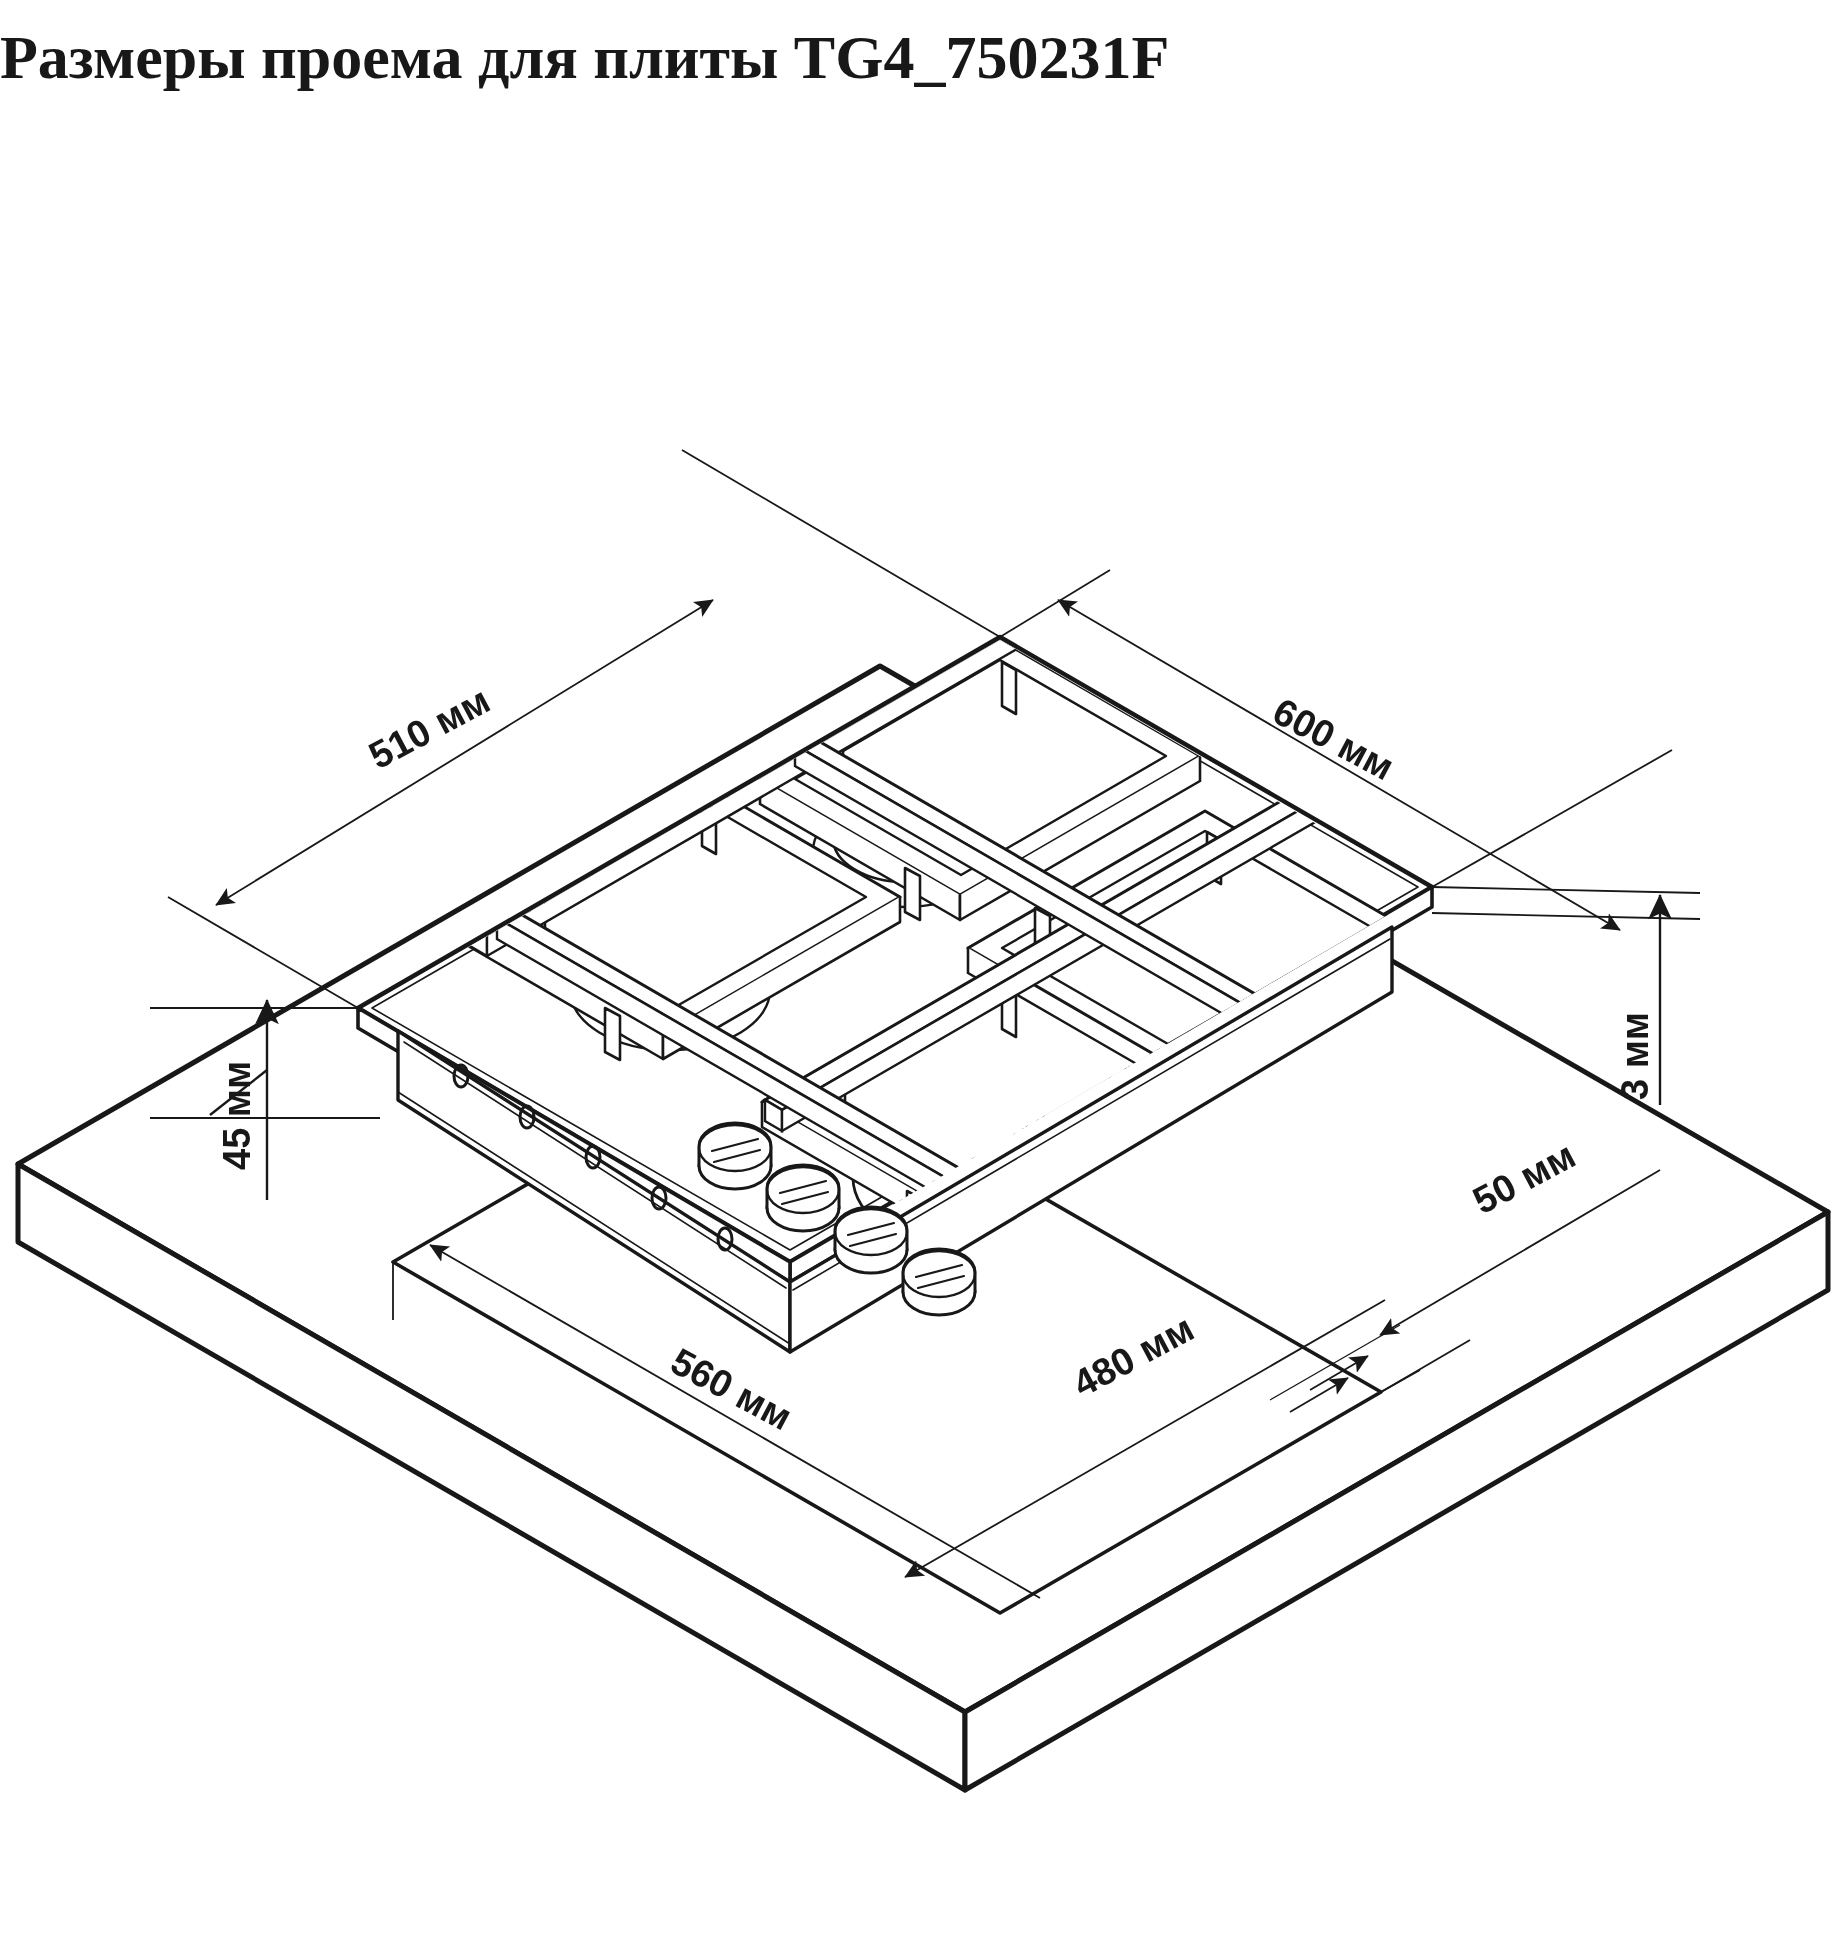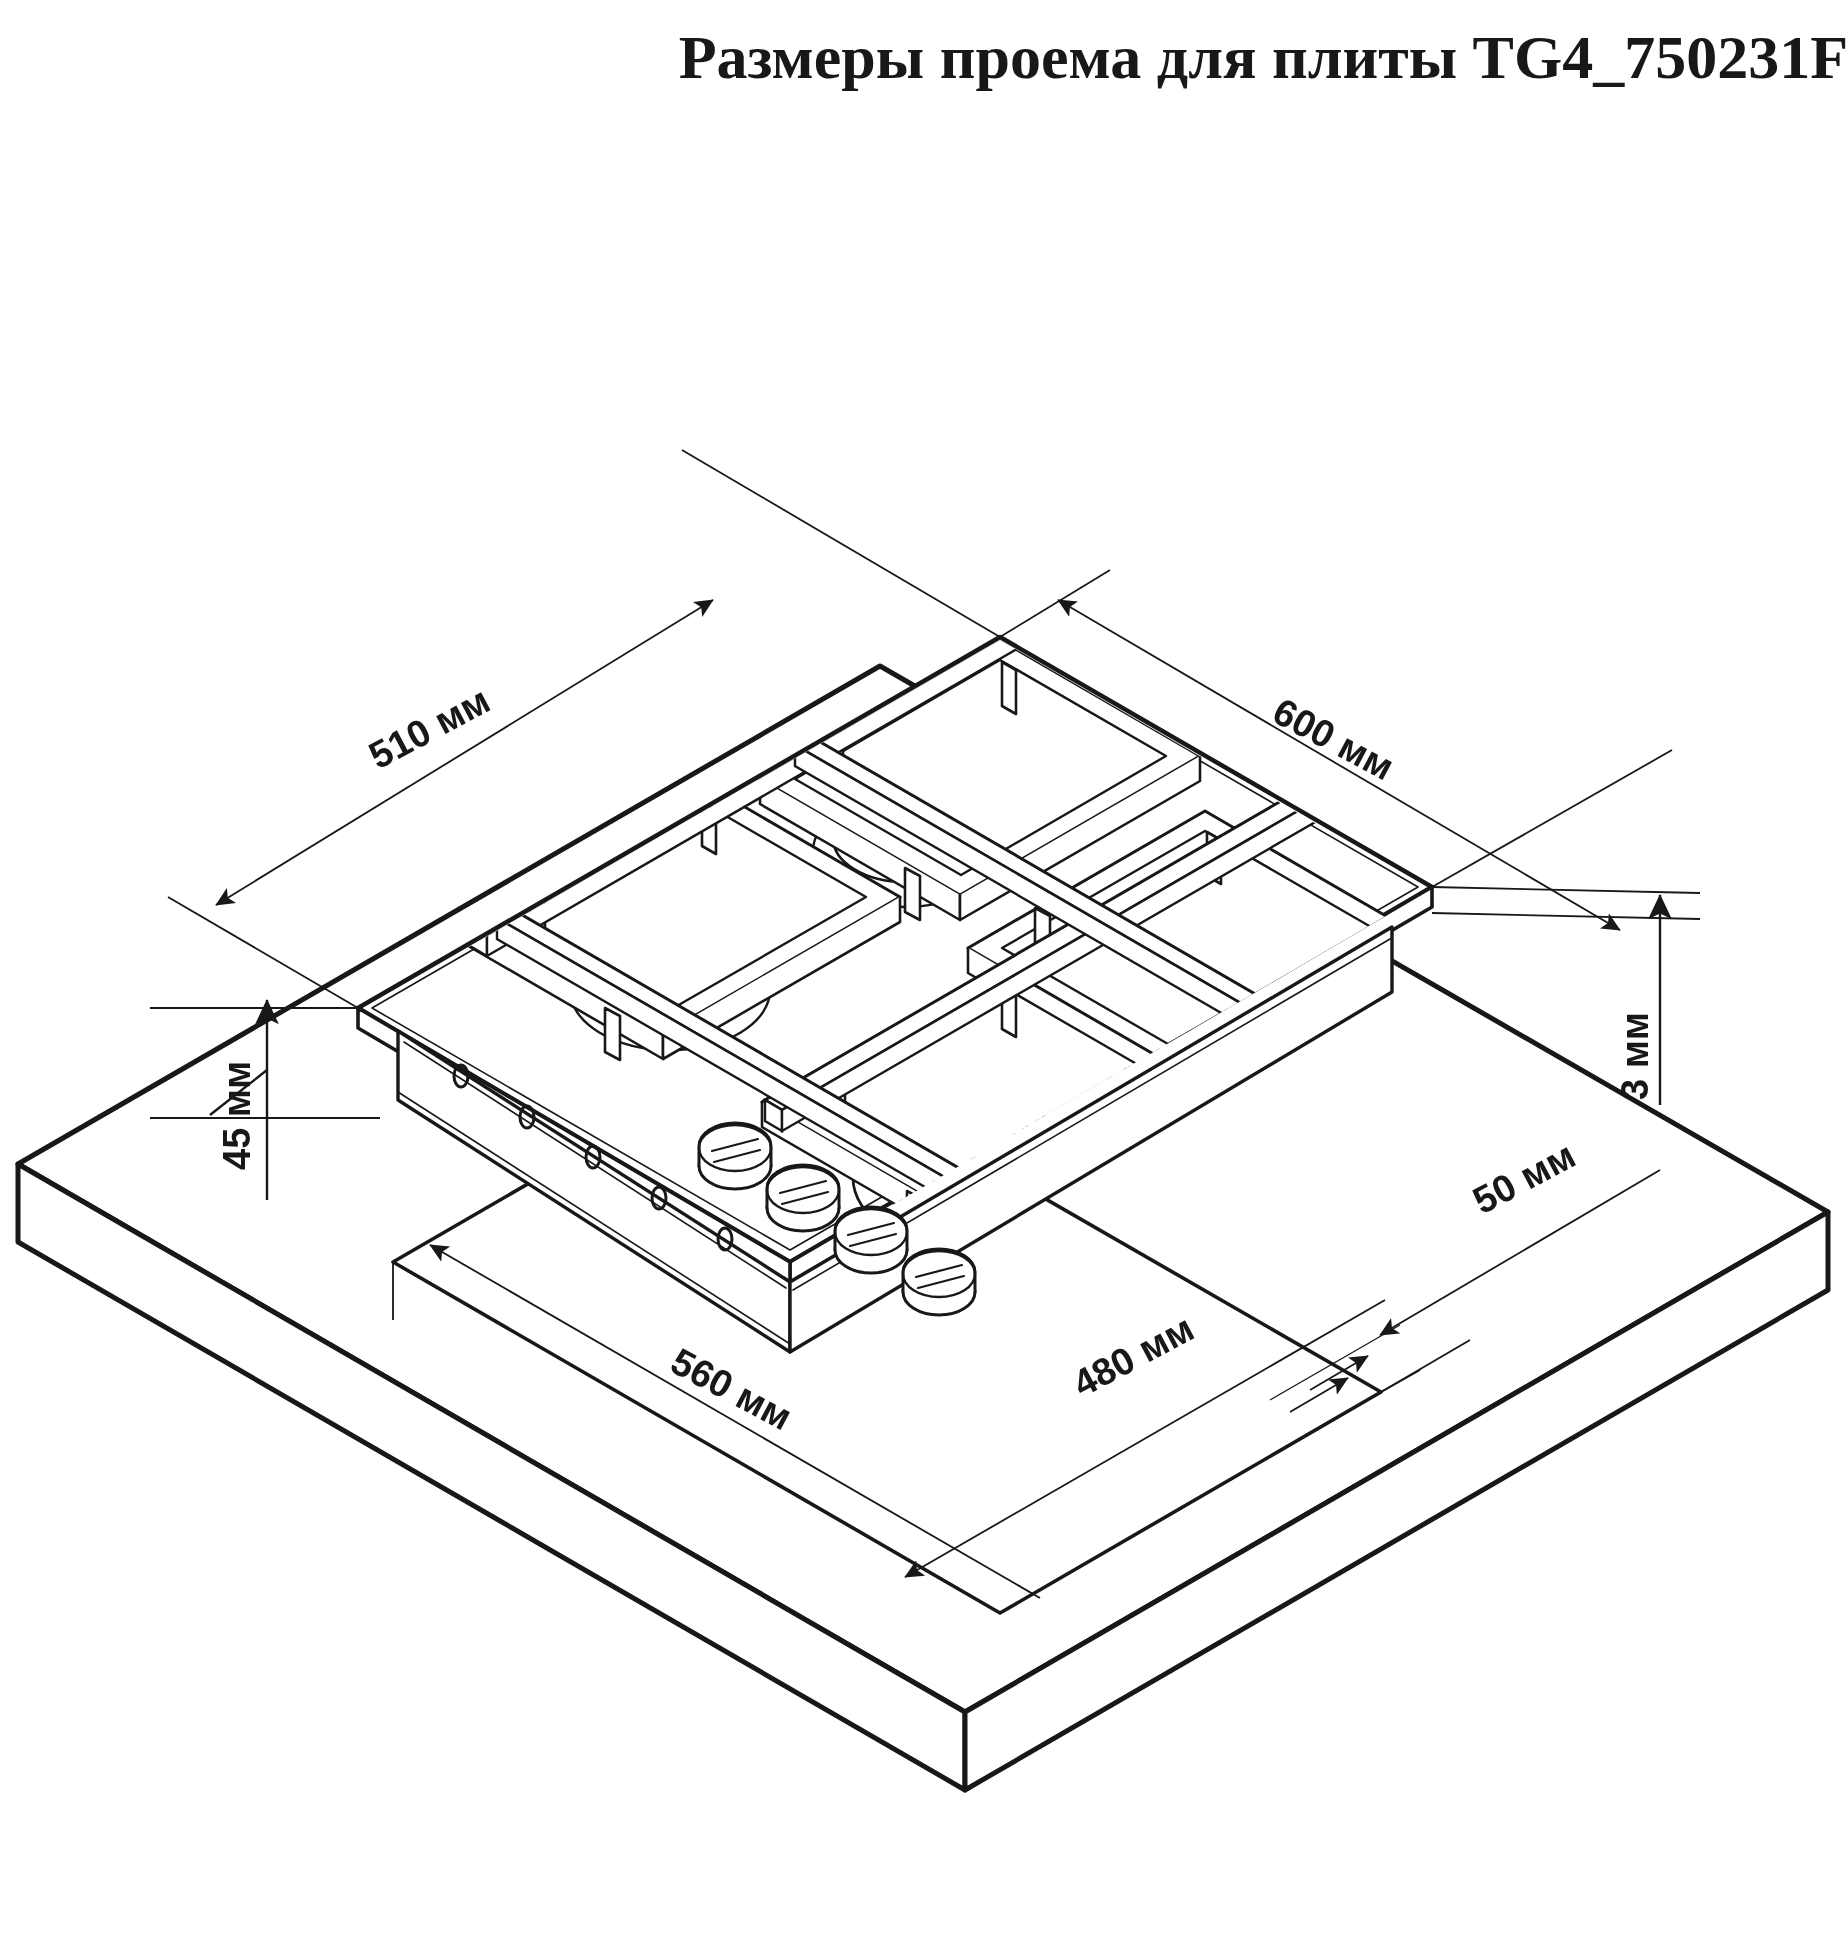--- a/index.html
+++ b/index.html
@@ -18,21 +18,21 @@
     position: relative;
     width: 1848px;
     height: 1946px;
     background: #fff;
   }
   #title {
     position: absolute;
     left: 0;
     top: 22px;
     width: 1848px;
-    text-align: right;
+    text-align: left;
     font-family: "Liberation Serif", serif;
     font-size: 62px;
     font-weight: 700;
     letter-spacing: 0px;
     color: #181818;
     white-space: nowrap;
   }
   #drawing {
     position: absolute;
     left: 0;

